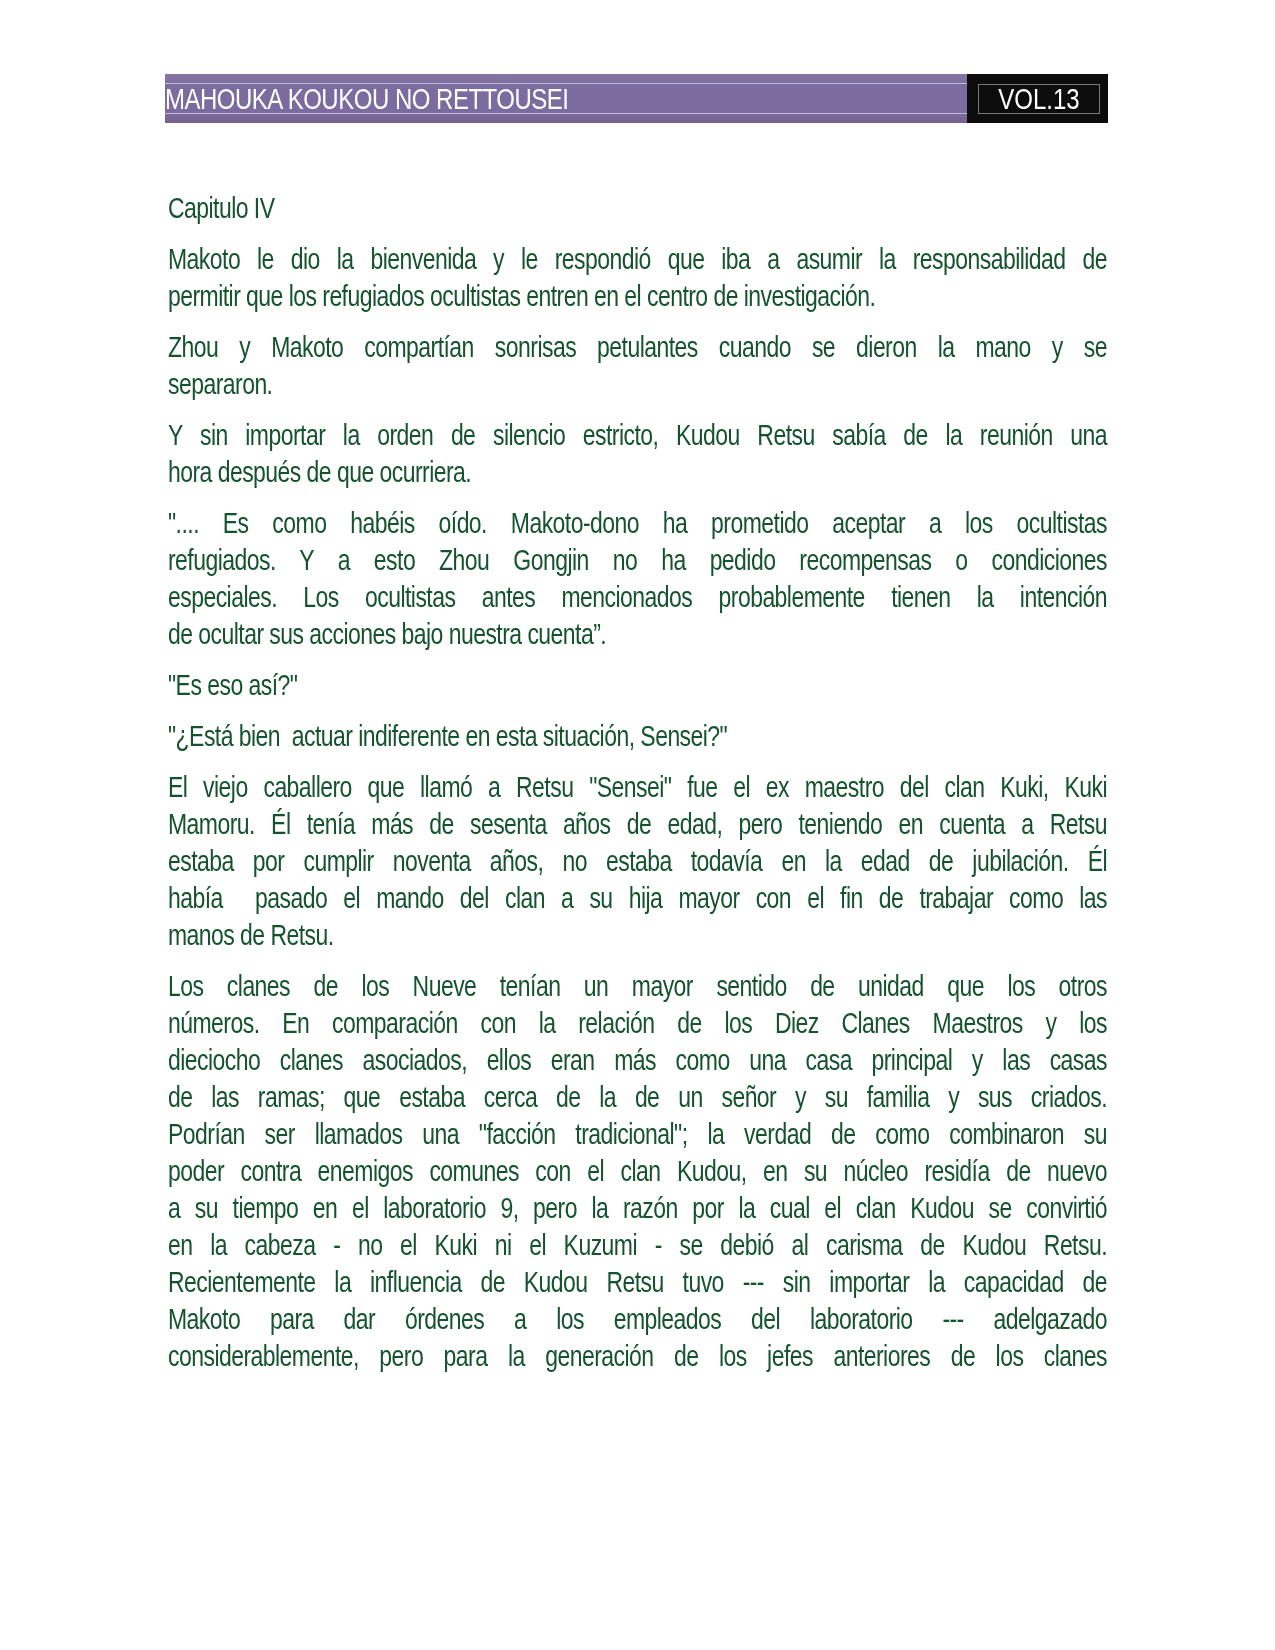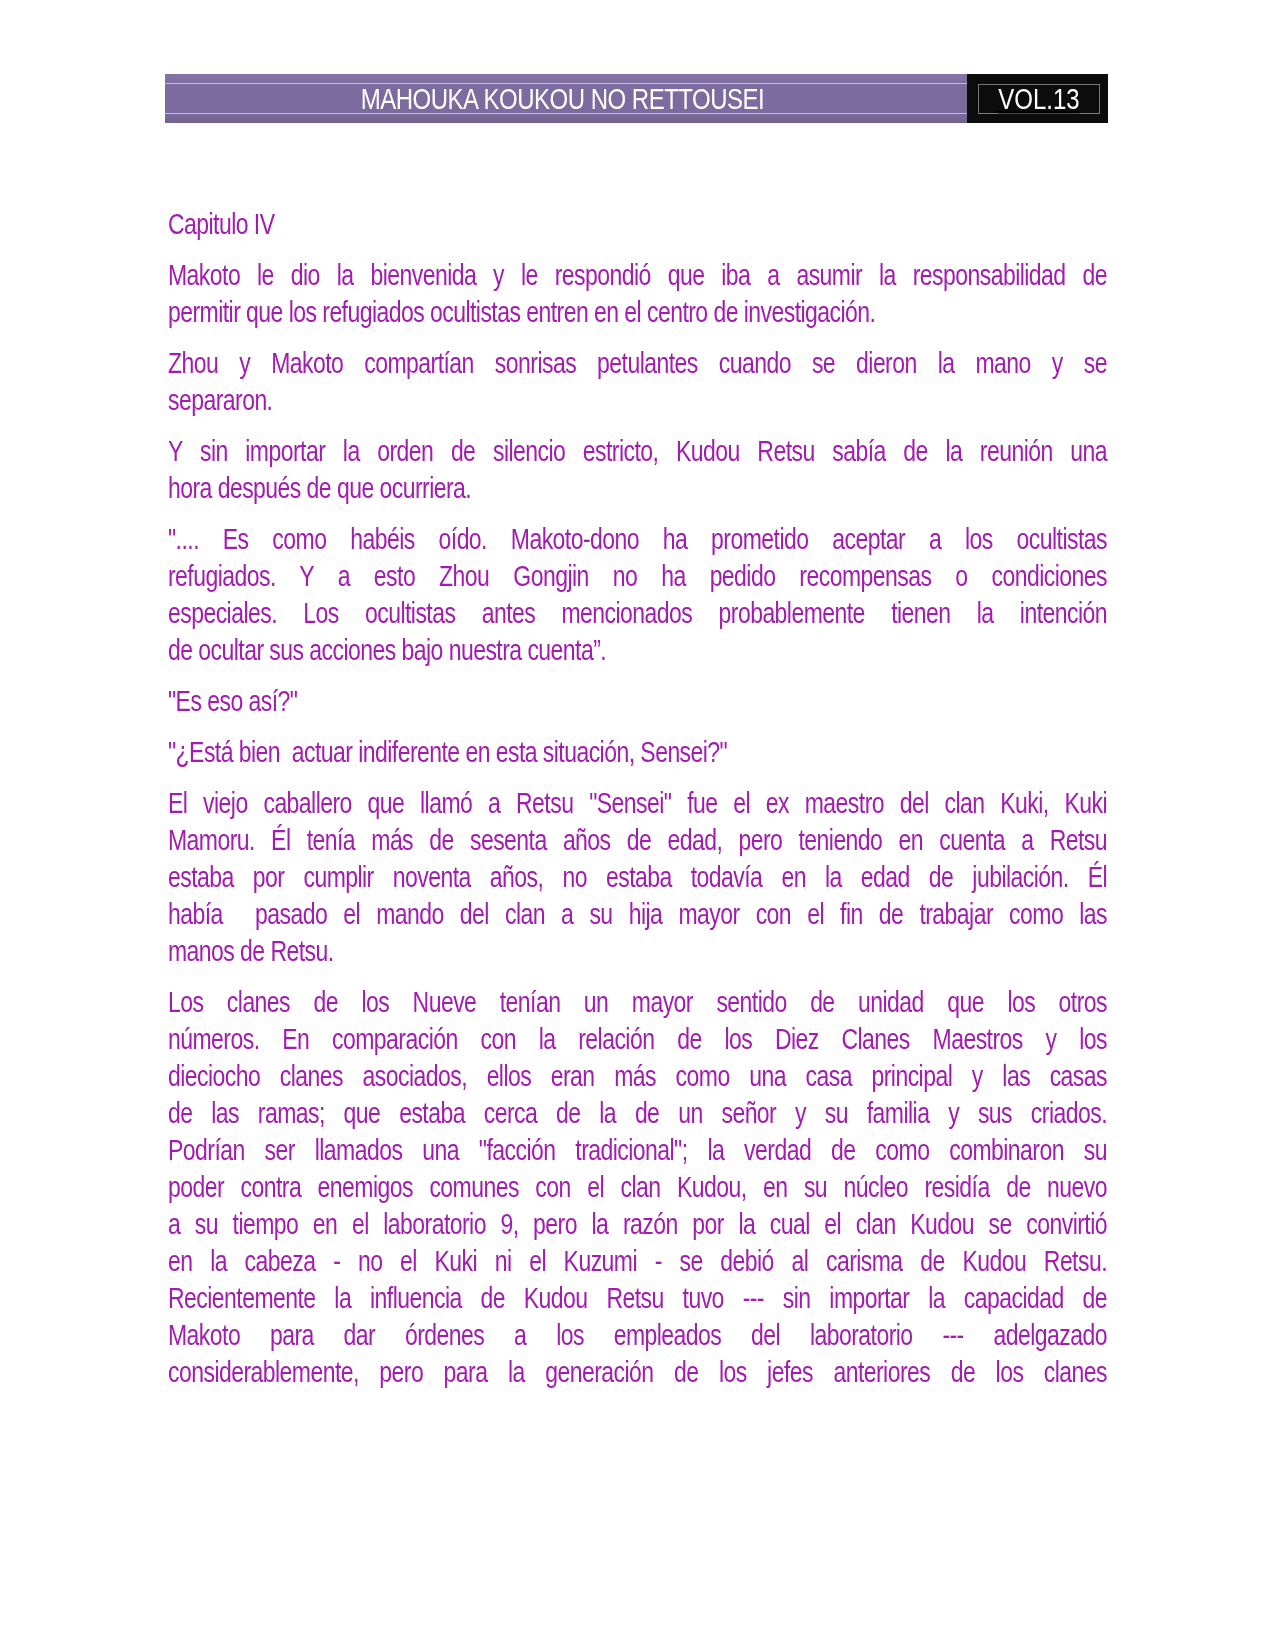--- a/index.html
+++ b/index.html
@@ -13,49 +13,49 @@
 
   
   .header-bar {
     position:absolute; left:165px; top:74px;
     width:943px; height:49px;
     display:flex;
   }
   .header-purple {
     position:relative; flex:1;
     background:linear-gradient(180deg,#8577a5 0%,#7c6b9e 22%,#7c6b9e 80%,#73638e 100%);
-    display:flex; align-items:center; justify-content:center;
+    display:flex; align-items:center; justify-content:flex-start;
     padding-right:7px;
   }
   .header-purple::before {
     content:""; position:absolute; left:0; right:0; top:9px; bottom:9px;
     border-top:1px solid rgba(255,255,255,.55);
     border-bottom:1px solid rgba(255,255,255,.55);
     pointer-events:none;
   }
   .series-title {
     color:#ffffff; font-size:24px; letter-spacing:-0.5px;
     transform:scaleY(1.22); white-space:nowrap;
   }
   .header-black {
     position:relative; width:141px; background:#0c0c0c;
   }
   .volume-box {
     position:absolute; left:11px; right:8px; top:10px; bottom:9px;
     border:1px solid rgba(255,255,255,.45);
-    display:flex; align-items:flex-start; justify-content:center;text-decoration:underline;
+    display:flex; align-items:flex-start; justify-content:center;
   }
   .volume-label {
     color:#ffffff; font-size:24px; transform:scaleY(1.2); white-space:nowrap;
   }
 
   
   .document-body {
-    position:absolute; left:168px; top:206px; width:939px;
-    color:#a21caf; font-size:23px; letter-spacing:-0.55px;
+    position:absolute; left:168px; top:190px; width:939px;
+    color:#14532d; font-size:23px; letter-spacing:-0.55px;
   }
   .para { margin:0 0 14px 0; }
   .line {
     line-height:37px;
     text-align:justify;
     transform:scaleY(1.28);
   }
   .line.j { text-align-last:justify; }
 </style>
 </head>

